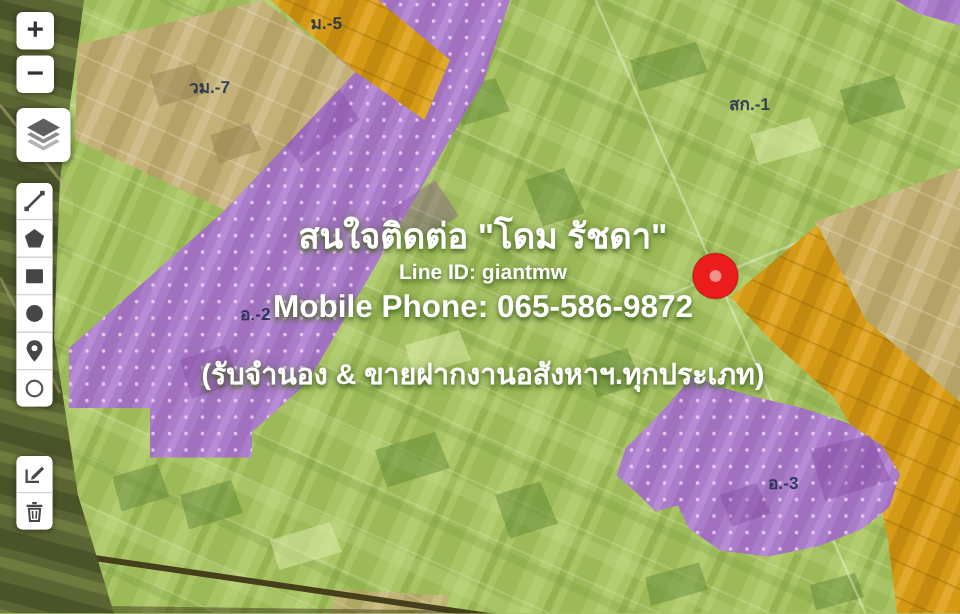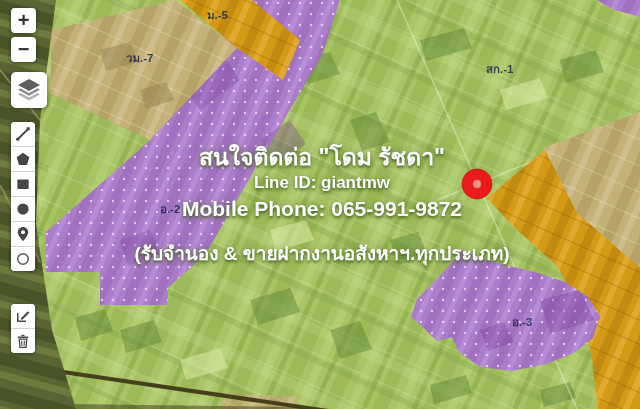--- a/index.html
+++ b/index.html
@@ -9,21 +9,21 @@
   svg{display:block;}
 
   
   .contact-overlay{
     position:absolute;left:92px;top:143px;width:460px;text-align:center;
     color:#ffffff;font-weight:bold;pointer-events:none;
     text-shadow:0 2px 3px rgba(70,100,35,.95),0 0 7px rgba(70,100,35,.55);
     line-height:1.22;
   }
   .contact-overlay .l1{font-size:23px;margin-bottom:2px;}
-  .contact-overlay .l2{font-size:17px;}
+  .contact-overlay .l2{font-size:14px;}
   .contact-overlay .l3{font-size:21px;margin-top:2px;}
   .contact-overlay .l4{font-size:19px;margin-top:21px;}
 
   
   .ctrl{position:absolute;left:11px;background:#fff;border-radius:4px;
         box-shadow:0 1px 4px rgba(0,0,0,.45);display:flex;align-items:center;
         justify-content:center;cursor:pointer;box-sizing:border-box;}
   .zoombtn{width:25px;height:25px;font-size:20px;font-weight:bold;color:#333;}
   .layersbtn{top:72px;width:36px;height:36px;border-radius:5px;}
   .toolbar{position:absolute;left:11px;background:#fff;border-radius:4px;
@@ -171,21 +171,21 @@
 
   <g>
     <circle cx="477" cy="184" r="15" fill="#ed1c1c" stroke="rgba(180,10,10,0.6)" stroke-width="1"></circle>
     <circle cx="477" cy="184" r="4" fill="#f2948c"></circle>
   </g>
 </svg>
 
   <div class="contact-overlay">
     <div class="l1">สนใจติดต่อ "โดม รัชดา"</div>
     <div class="l2">Line ID: giantmw</div>
-    <div class="l3">Mobile Phone: 065-991-9872</div>
+    <div class="l3">Mobile Phone: 065-586-9872</div>
     <div class="l4">(รับจำนอง &amp; ขายฝากงานอสังหาฯ.ทุกประเภท)</div>
   </div>
 
   <div class="ctrl zoombtn" style="top:8px">
     <span>+</span>
   </div>
   <div class="ctrl zoombtn" style="top:37px">
     <span>−</span>
   </div>
 

